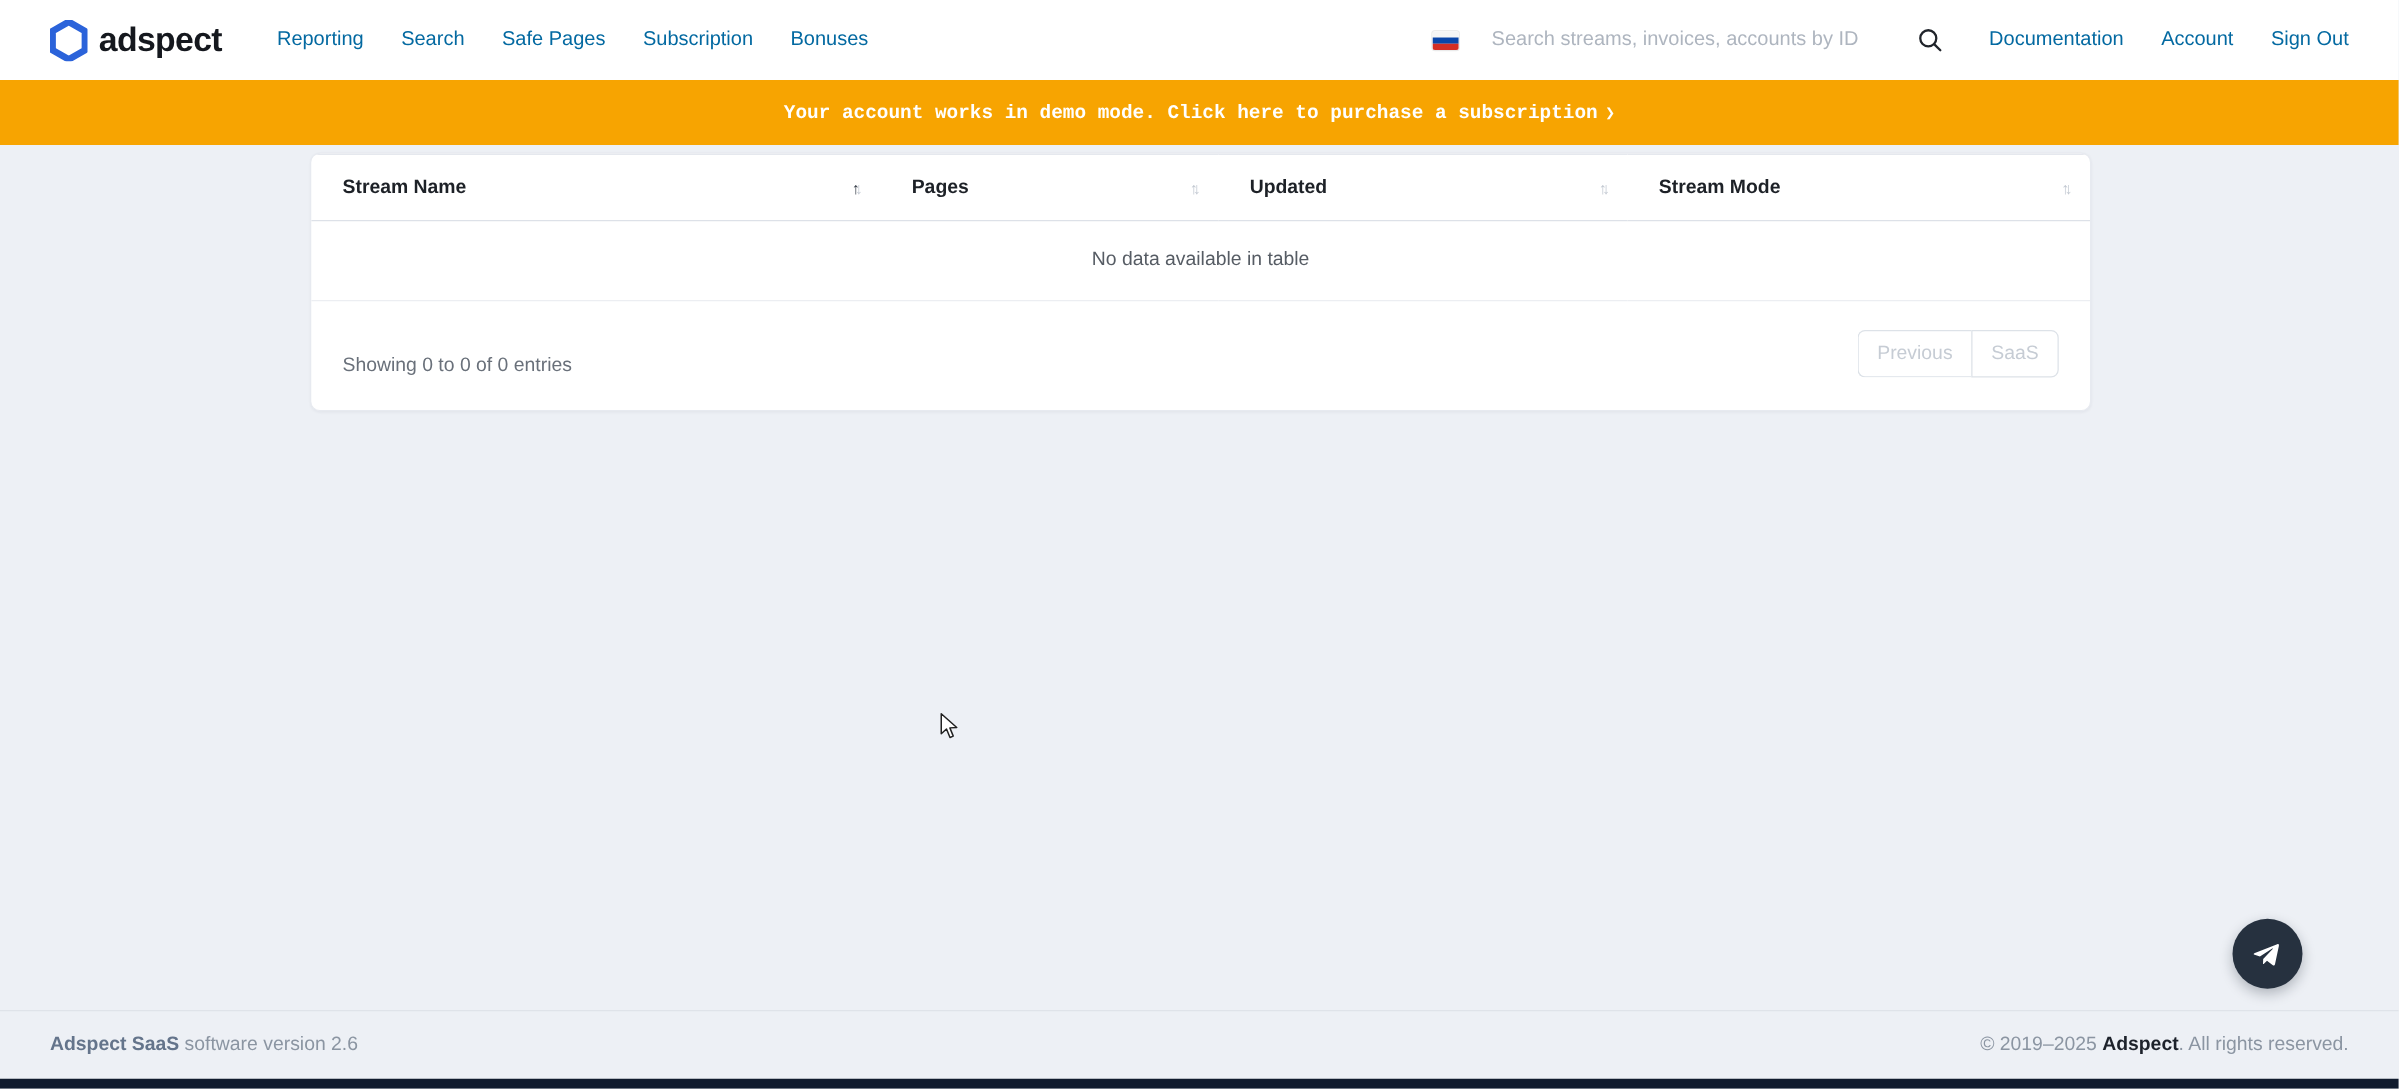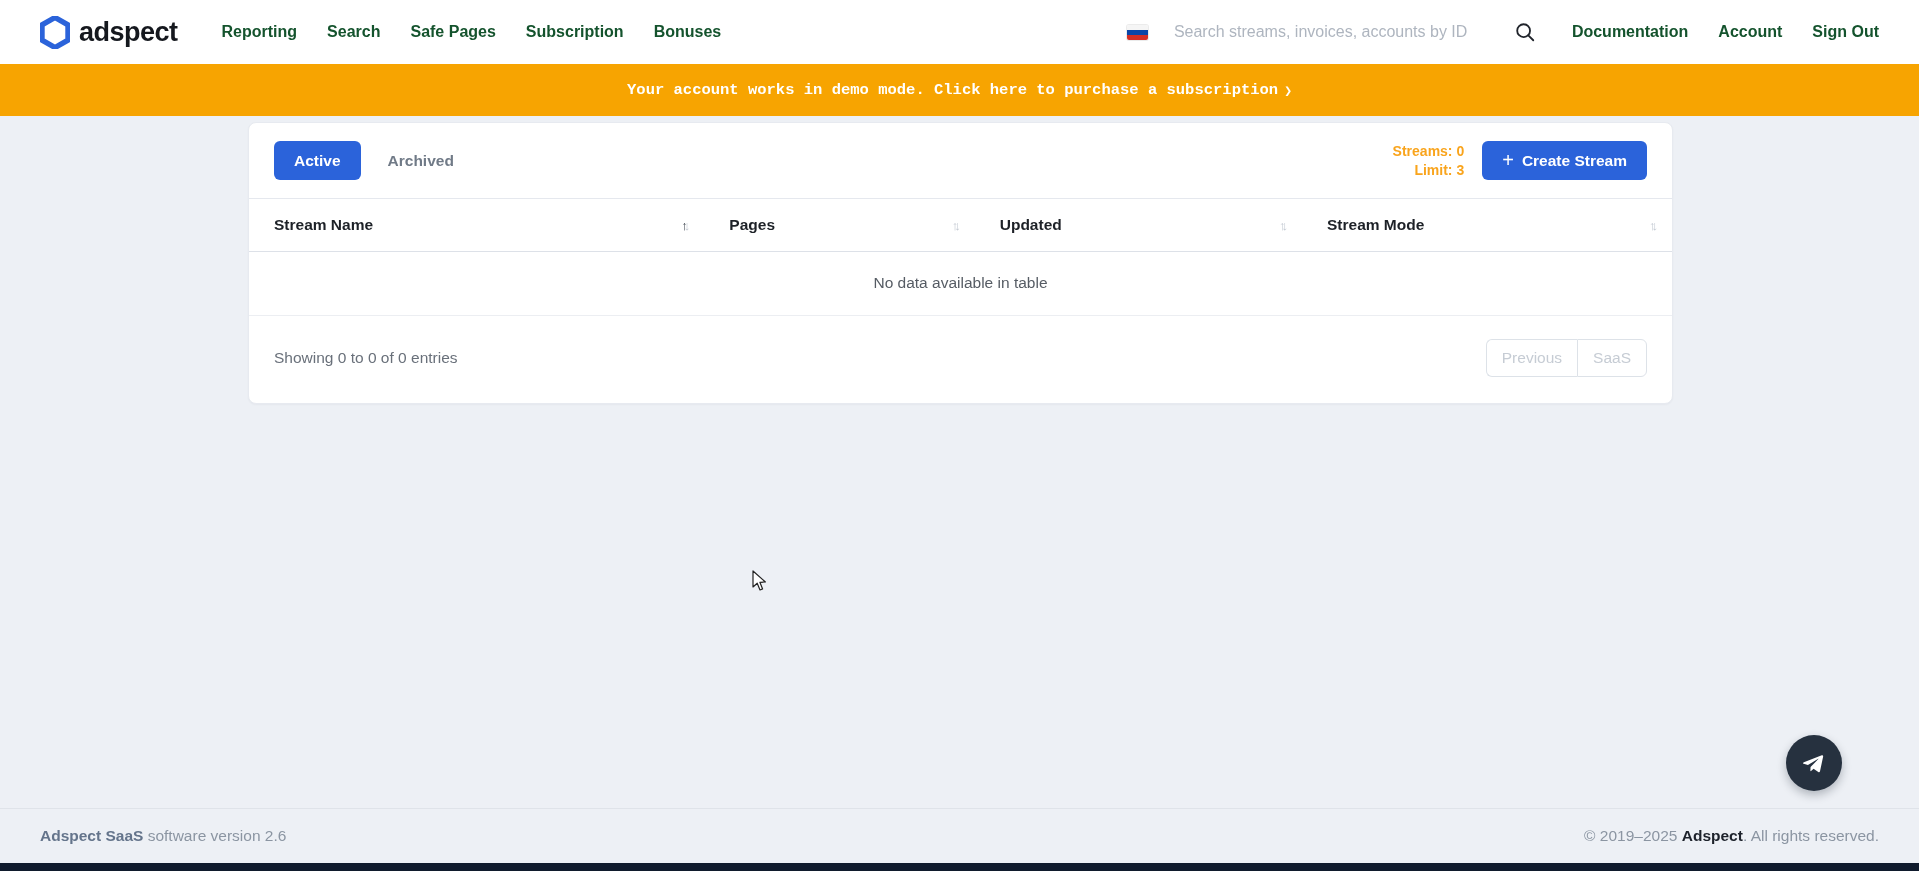--- a/index.html
+++ b/index.html
@@ -15,21 +15,21 @@
   
   .navbar {
     height:64px; background:#ffffff;
     display:flex; align-items:center;
     padding:0 40px;
   }
   .brand { display:flex; align-items:center; gap:9px; margin-right:44px; }
   .brand-hex { width:30px; height:33px; }
   .brand-word { font-size:27px; font-weight:700; color:#15181e; letter-spacing:-0.5px; }
   .nav-links { display:flex; align-items:center; gap:30px; }
-  .nav-link { font-size:16px; font-weight:700; color:#14532d; cursor:pointer; white-space:nowrap; }
+  .nav-link { font-size:16px; font-weight:400; color:#0369a1; cursor:pointer; white-space:nowrap; }
   .nav-spacer { flex:1; }
   .flag {
     width:21px; height:15px; border-radius:2px; overflow:hidden;
     display:flex; flex-direction:column; margin-right:26px; cursor:pointer;
     box-shadow:0 0 0 1px rgba(0,0,0,.08);
   }
   .flag div { flex:1; }
   .nav-search {
     border:none; outline:none; width:300px; font-size:16px;
     font-family:inherit; color:#3a3f46; background:transparent; margin-right:40px;
@@ -115,21 +115,21 @@
   .sort .up, .sort .down { font-weight:400; }
   .sort .up-active { color:#3a414c; }
   .sort .up-idle, .sort .down-idle { color:#c3c9d2; }
   .empty-row td {
     text-align:center; font-size:15.5px; color:#565c64;
     padding:22px 0 23px; border-bottom:1px solid #eceef2;
   }
 
   
   .card-footer {
-    display:flex; align-items:center; padding:23px 25px 26px;
+    display:flex; align-items:flex-end; padding:23px 25px 26px;
   }
   .cf-spacer { flex:1; }
   .pager { display:flex; }
   .pager .pg {
     background:#fff; border:1px solid #dde2e8; color:#c6ccd4;
     font-size:15.5px; font-family:inherit; padding:9px 15px; cursor:default;
   }
   .pager .pg.prev { border-radius:6px 0 0 6px; border-right:none; }
   .pager .pg.next { border-radius:0 6px 6px 0; }
 
@@ -194,35 +194,20 @@
   </div>
 </header>
 
 <div class="banner">
   <span>Your account works in demo mode. Click here to purchase a subscription</span>
   <span class="chev">❯</span>
 </div>
 
 <section class="card">
 
-  <div class="card-header">
-    <button class="btn-blue">
-      <span>Active</span>
-    </button>
-    <span class="tab-archived">Archived</span>
-    <div class="hdr-spacer"></div>
-    <div class="stats">
-      <div>Streams: 0</div>
-      <div>Limit: 3</div>
-    </div>
-    <button class="btn-blue">
-      <span class="plus-glyph">+</span>
-      <span>Create Stream</span>
-    </button>
-  </div>
 
 
 
   <table>
     <thead>
       <tr>
         <th style="width:32%">
           <span class="th-inner">
             <span>Stream Name</span>
             <span class="sort"><span class="up up-active">↑</span><span class="down down-idle">↓</span></span>

